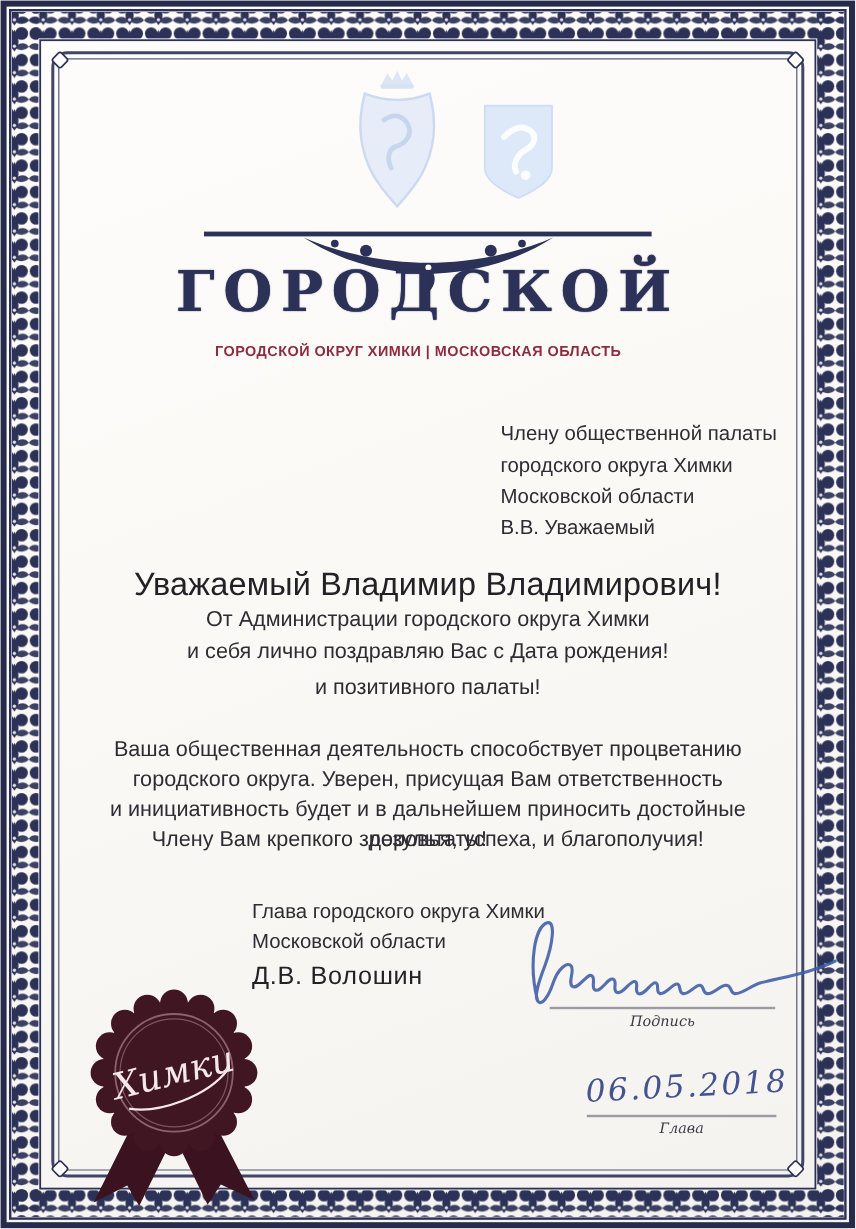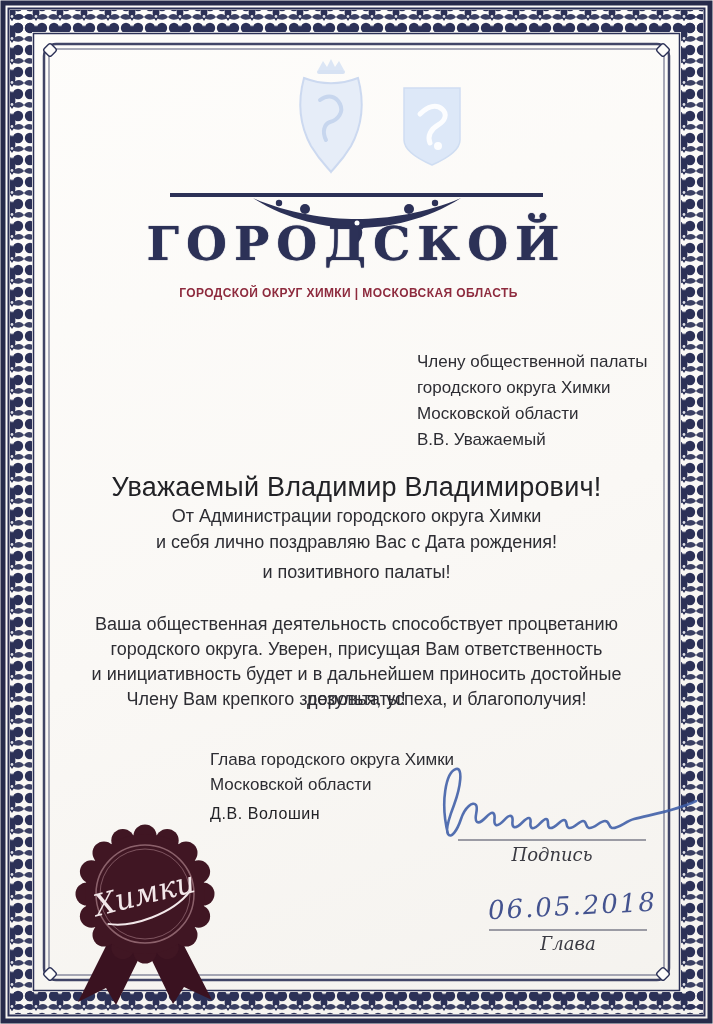--- a/index.html
+++ b/index.html
@@ -43,30 +43,30 @@
   }
   .p1{top:503px;}
   .p2{top:559px;}
   .p3{top:612px;line-height:25px;}
   .p4{top:686px;}
   .signer{
     position:absolute;left:210px;top:747px;
     font-size:17px;line-height:25px;color:#2d2d33;
   }
   .signer-name{
-    margin-top:4px;font-size:16px;letter-spacing:.6px;color:#222226;
+    margin-top:4px;font-size:21px;letter-spacing:.6px;color:#222226;
   }
   .sig-svg{position:absolute;left:428px;top:760px;width:272px;height:92px;}
   .rule{position:absolute;height:1.5px;background:#9b9ba4;}
   .sig-rule{left:458px;top:839px;width:188px;}
   .date-rule{left:489px;top:929px;width:158px;}
   .script-label{
     position:absolute;text-align:center;
     font-family:"DejaVu Serif","Liberation Serif",serif;
-    font-style:italic;font-size:18px;color:#3a3a42;
+    font-style:italic;font-size:12px;color:#3a3a42;
   }
   .sig-label{left:458px;width:188px;top:844px;}
   .date-label{left:489px;width:158px;top:933px;}
   .date-value{
     position:absolute;left:488px;width:164px;top:891px;
     text-align:center;
     font-family:"DejaVu Serif","Liberation Serif",serif;
     font-style:italic;font-size:26px;letter-spacing:2px;
     color:#44538f;transform:rotate(-3deg);
   }

